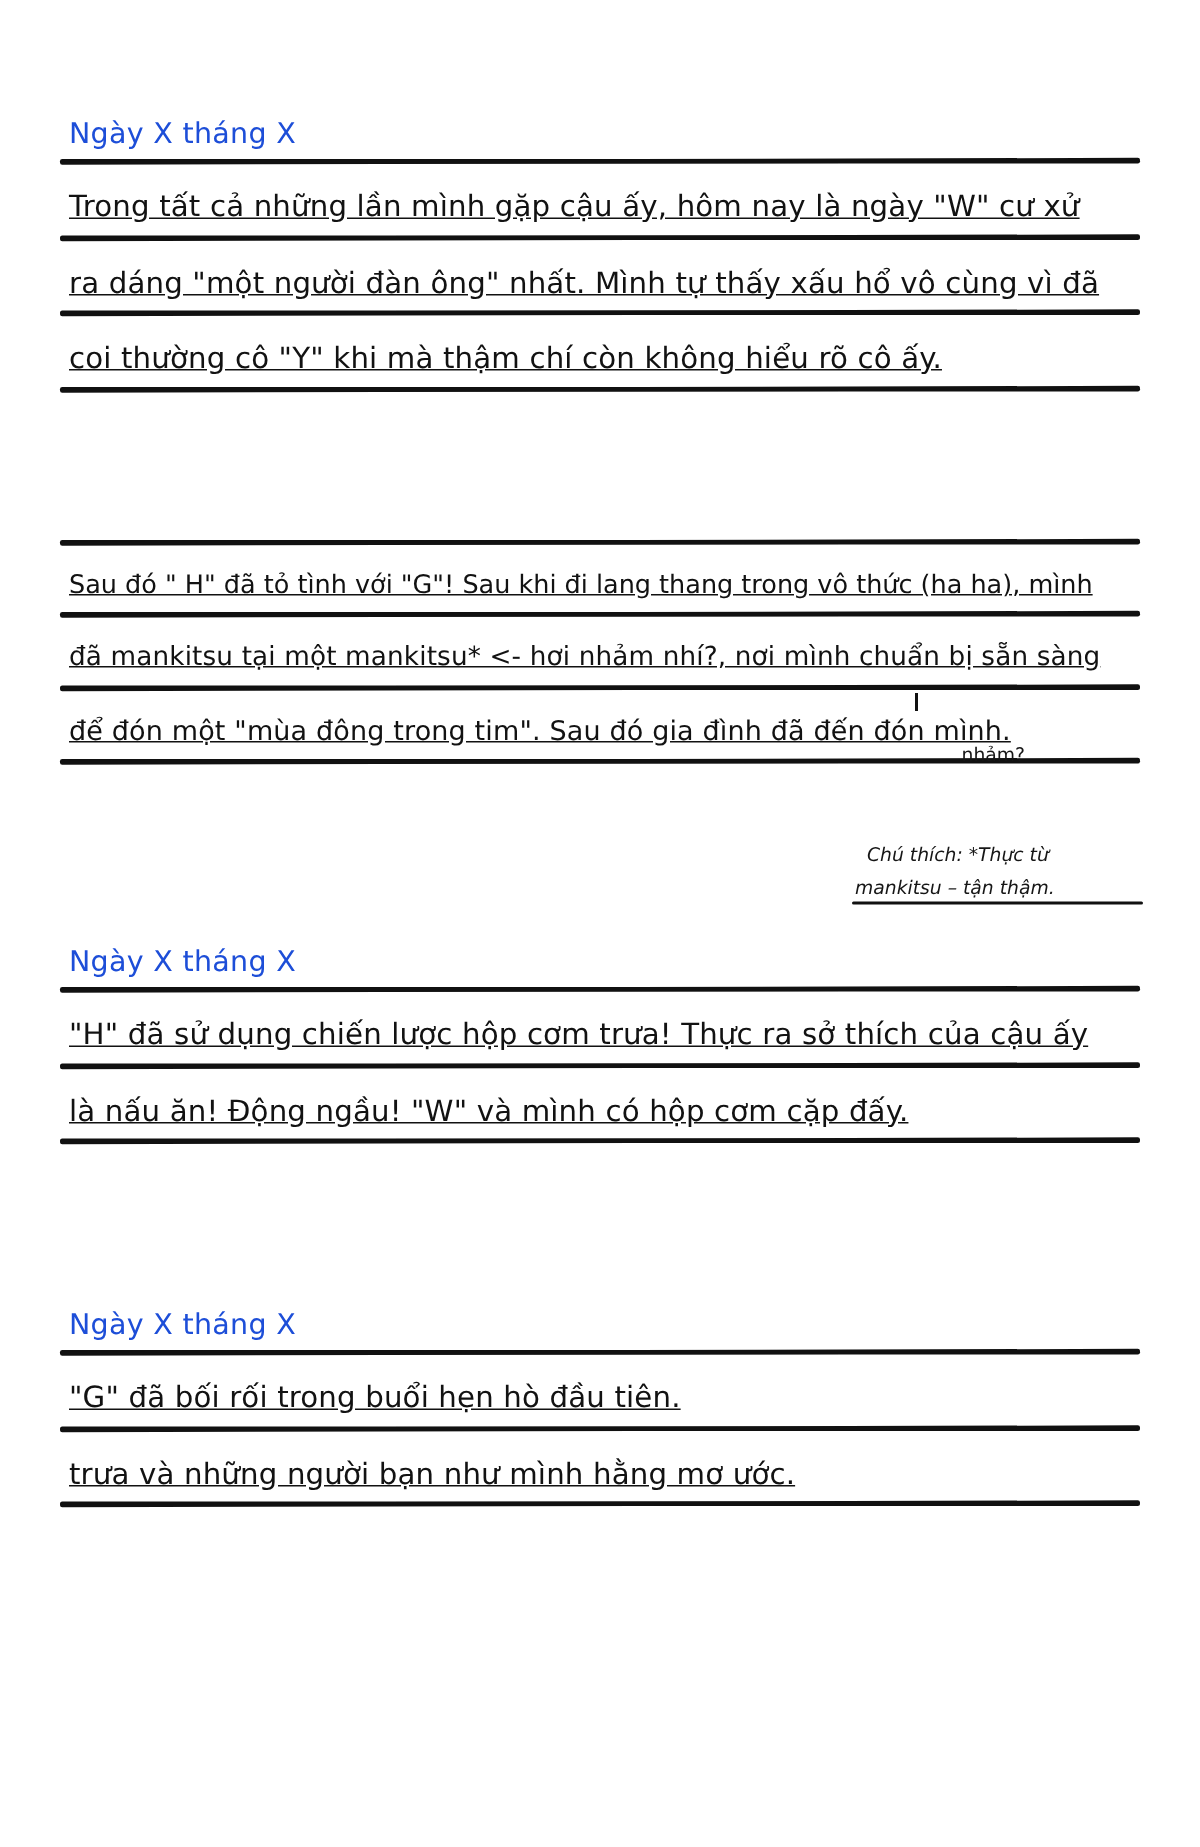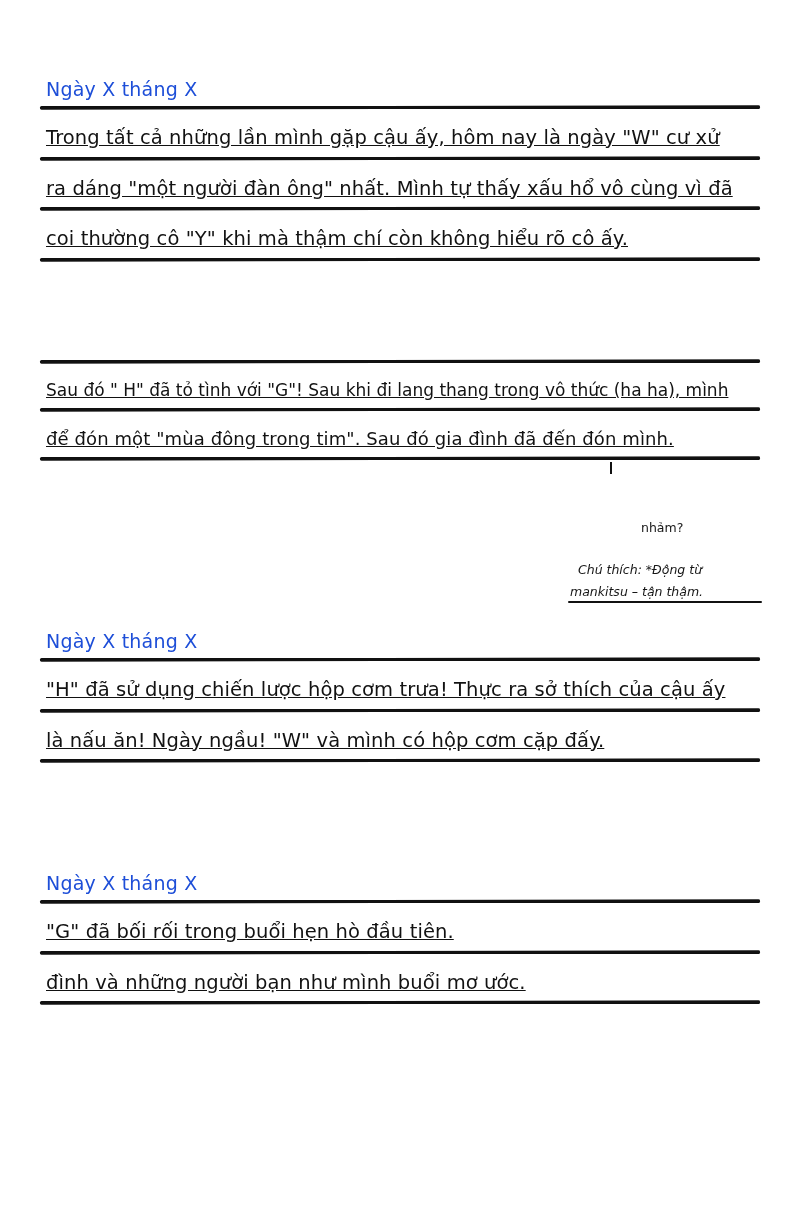--- a/index.html
+++ b/index.html
@@ -125,51 +125,55 @@
     </div>
   </div>
 
   <div class="entry" style="top:360px;">
     <div class="rule w-full"></div>
     <div class="line-row">
       <div class="line-text line-pad small-note" style="font-size:17px;">Sau đó " H" đã tỏ tình với "G"! Sau khi đi lang thang trong vô thức (ha ha), mình</div>
       <div class="rule w-full"></div>
     </div>
     <div class="line-row">
+      <div class="line-text line-pad" style="font-size:17.5px;">đã mankitsu tại một mankitsu* &lt;- hơi nhảm nhí?, nơi mình chuẩn bị sẵn sàng</div>
+      <div class="rule w-full"></div>
+    </div>
+    <div class="line-row">
       <div class="line-text line-pad" style="font-size:18px;">để đón một "mùa đông trong tim". Sau đó gia đình đã đến đón mình.</div>
       <div class="rule w-full"></div>
     </div>
   </div>
 
   <div class="tick" style="left:610px; top:462px;"></div>
-  <div class="annot" style="left:641px; top:520px;text-align:center;">nhảm?</div>
+  <div class="annot" style="left:641px; top:495px;text-align:center;">nhảm?</div>
 
-  <div class="annot italic" style="left:578px; top:562px;">Chú thích: *Động từ</div>
+  <div class="annot italic" style="left:578px; top:562px;">Chú thích: *Thực từ</div>
   <div class="annot italic" style="left:570px; top:584px;">mankitsu – tận thậm.</div>
   <div class="annot-underline" style="left:568px; top:601px; width:194px;"></div>
 
   <div class="entry" style="top:630px;">
     <div class="date-head">Ngày X tháng X</div>
     <div class="rule w-full"></div>
     <div class="line-row">
       <div class="line-text line-pad">"H" đã sử dụng chiến lược hộp cơm trưa! Thực ra sở thích của cậu ấy</div>
       <div class="rule w-full"></div>
     </div>
     <div class="line-row">
-      <div class="line-text line-pad">là nấu ăn! Ngày ngầu! "W" và mình có hộp cơm cặp đấy.</div>
+      <div class="line-text line-pad">là nấu ăn! Động ngầu! "W" và mình có hộp cơm cặp đấy.</div>
       <div class="rule w-full"></div>
     </div>
   </div>
 
   <div class="entry" style="top:872px;">
     <div class="date-head">Ngày X tháng X</div>
     <div class="rule w-full"></div>
     <div class="line-row">
       <div class="line-text line-pad">"G" đã bối rối trong buổi hẹn hò đầu tiên.</div>
       <div class="rule w-full"></div>
     </div>
     <div class="line-row">
-      <div class="line-text line-pad">đình và những người bạn như mình buổi mơ ước.</div>
+      <div class="line-text line-pad">trưa và những người bạn như mình hằng mơ ước.</div>
       <div class="rule w-full"></div>
     </div>
   </div>
 
 </div>
 
 </body></html>

